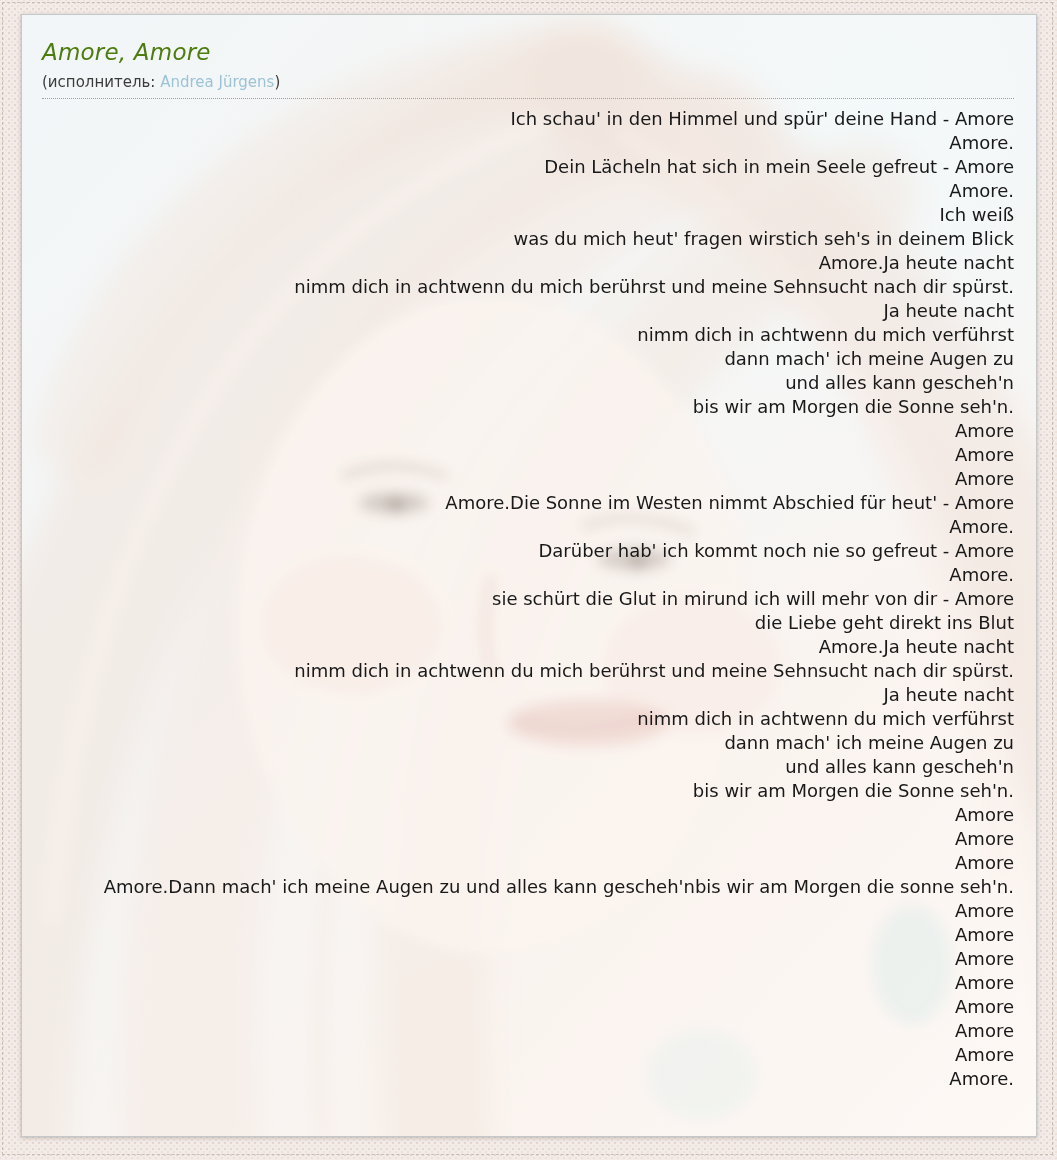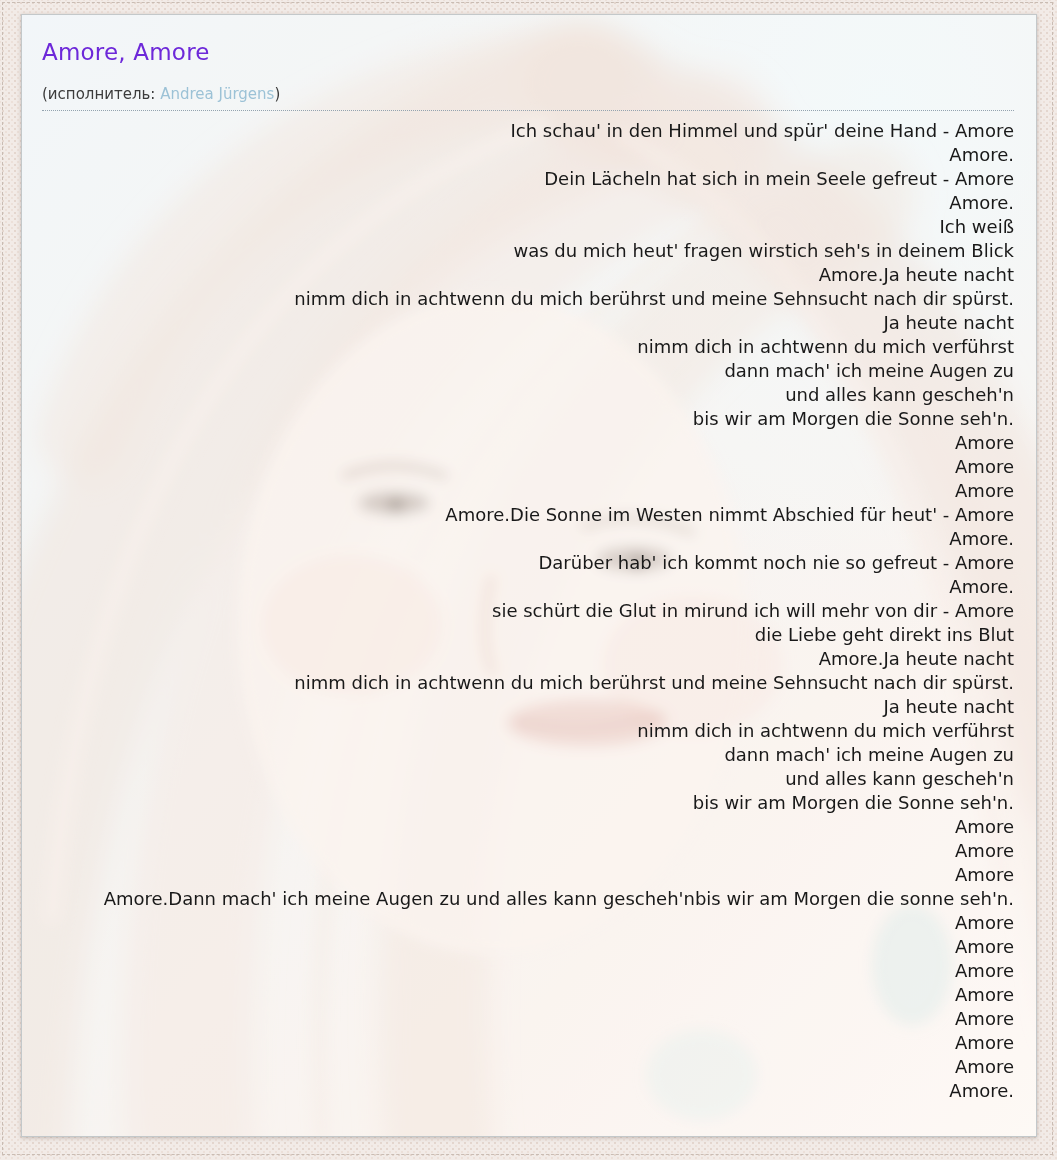--- a/index.html
+++ b/index.html
@@ -54,21 +54,21 @@
     z-index: 2;
     padding: 24px 22px 0 20px;
   }
   .song-title {
     margin: 0;
     font-size: 23px;
     font-weight: 500;
     letter-spacing: 0.2px;
   }
   .performer-line {
-    margin-top: 20px;
+    margin-top: 8px;
     font-size: 15px;
     color: #3b3b3b;
     padding-bottom: 7px;
     border-bottom: 1px dotted #93a3af;
   }
   .performer-link {
     text-decoration: none;
     cursor: pointer;
   }
   .lyrics-text {
@@ -142,21 +142,21 @@
         <path d="M 492,706 Q 565,722 642,700" stroke="#c79084" stroke-width="4" fill="none" opacity="0.45"></path>
         <ellipse cx="890" cy="950" rx="40" ry="60" fill="#cfe4e2" opacity="0.5"></ellipse>
         <ellipse cx="680" cy="1060" rx="55" ry="45" fill="#d8e8e6" opacity="0.4"></ellipse>
       </g>
 
       <rect x="0" y="0" width="1014" height="1121" fill="#ffffff" opacity="0.3"></rect>
     </svg>
   </div>
 
   <div class="card-content">
-    <h1 class="song-title" style="color: #6d28d9;">Amore, Amore</h1>
+    <h1 class="song-title" style="color: #4d7c0f; font-style: italic;">Amore, Amore</h1>
 
     <div class="performer-line">
       <span>(исполнитель: </span><a class="performer-link" style="color: rgb(156, 194, 214);">Andrea Jürgens</a><span>)</span>
     </div>
 
     <div class="lyrics-text" style="color: rgb(25, 25, 25); text-align: right;">
         <div class="lyric-line">Ich schau' in den Himmel und spür' deine Hand - Amore</div>
         <div class="lyric-line">Amore.</div>
         <div class="lyric-line">Dein Lächeln hat sich in mein Seele gefreut - Amore</div>
         <div class="lyric-line">Amore.</div>

